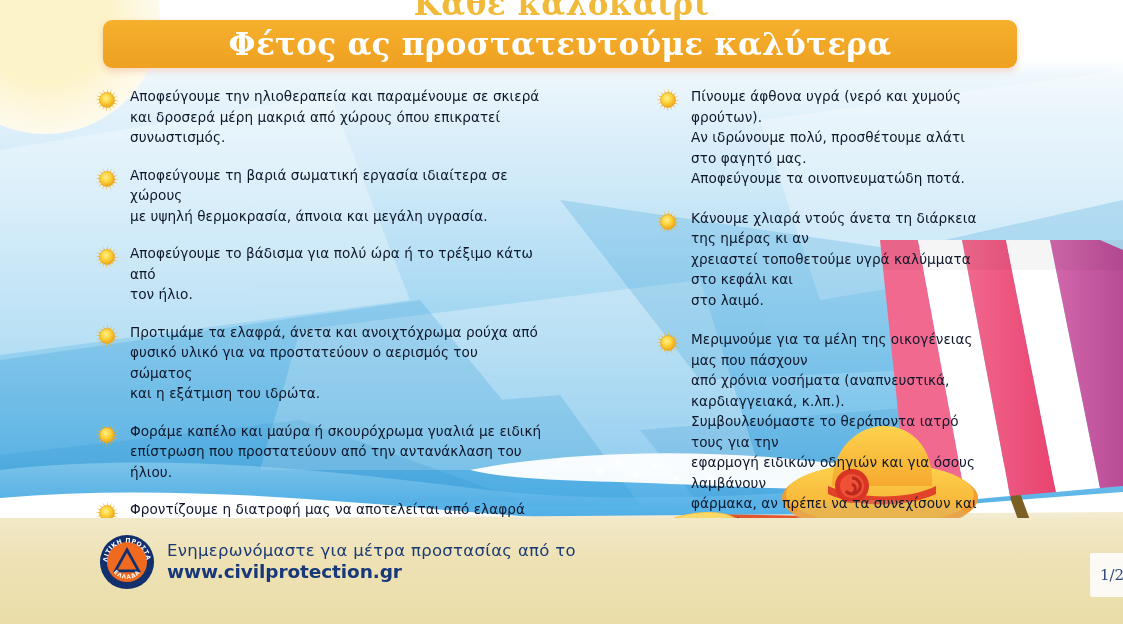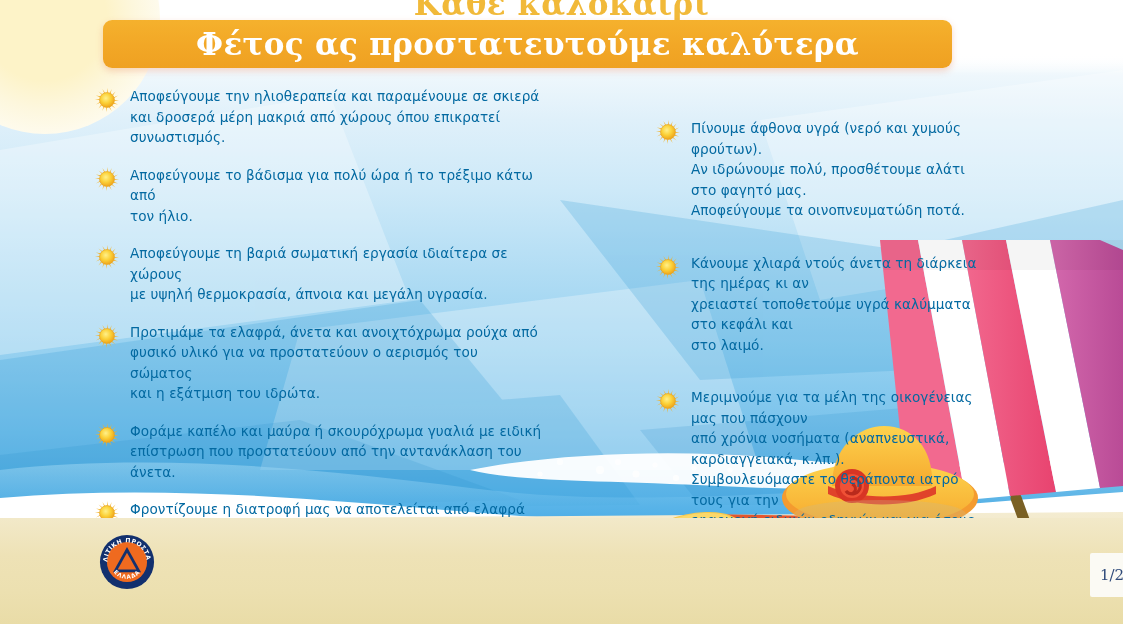--- a/index.html
+++ b/index.html
@@ -64,21 +64,21 @@
     font-weight: bold;
     font-size: 31px;
     color: #f0b429;
     letter-spacing: .5px;
     white-space: nowrap;
     opacity: .92;
   }
   .banner {
     position: absolute;
     left: 103px; top: 20px;
-    width: 849px; height: 48px;
+    width: 914px; height: 48px;
     background: linear-gradient(to bottom, #f5b12d 0%, #f2a726 55%, #efa122 100%);
     border-radius: 9px;
     box-shadow: 0 3px 7px rgba(231,122,80,.30);
     display: flex;
     align-items: center;
     justify-content: center;
   }
   .banner-text {
     font-family: "DejaVu Serif", "Liberation Serif", serif;
     font-weight: bold;
@@ -113,25 +113,25 @@
   .tip-sun {
     flex: 0 0 auto;
     width: 26px; height: 26px;
     margin-right: 10px;
     margin-top: 1px;
   }
   .tip-text {
     font-family: "DejaVu Sans", "Liberation Sans", sans-serif;
     font-size: 13.6px;
     line-height: 20.5px;
-    color: #0369a1;
+    color: #0f172a;
     letter-spacing: .05px;
     white-space: pre-line;
   }
-  .col-right .tip { margin-bottom: 19px; margin-top: 32px; }
+  .col-right .tip { margin-bottom: 19px; }
 
   
   .sand {
     position: absolute;
     left: 0; top: 518px;
     width: 1123px; height: 106px;
     background: linear-gradient(to bottom, #f2e9c9 0%, #eee2b6 35%, #ece0b0 70%, #e9dca7 100%);
   }
   .footer {
     position: absolute;
@@ -409,55 +409,55 @@
                   <polygon points="11.9,11.9 6.9,6.9 12.9,11.0"></polygon>
                   <polygon points="15.6,9.4 12.9,2.9 16.9,8.9"></polygon>
                   <polygon points="20.0,8.5 20.0,1.5 21.4,8.6"></polygon>
                   <polygon points="24.4,9.4 27.1,2.9 25.6,10.0"></polygon>
                   <polygon points="28.1,11.9 33.1,6.9 29.0,12.9"></polygon>
                   <polygon points="30.6,15.6 37.1,12.9 31.1,16.9"></polygon>
                 </g>
                 <circle cx="20" cy="20" r="11.5" fill="url(#sb)"></circle>
                 <circle cx="20" cy="20" r="11.5" fill="none" stroke="#e8a01c" stroke-width="1"></circle>
               </svg></span>
+            <span class="tip-text">Αποφεύγουμε τη βαριά σωματική εργασία ιδιαίτερα σε χώρους
+με υψηλή θερμοκρασία, άπνοια και μεγάλη υγρασία.</span>
+          </div>
+          <div class="tip">
+            <span class="tip-sun"><svg viewBox="0 0 40 40">
+                <defs>
+                  <radialGradient id="sb" cx="42%" cy="38%" r="60%">
+                    <stop offset="0%" stop-color="#fff08a"></stop>
+                    <stop offset="55%" stop-color="#fbd138"></stop>
+                    <stop offset="100%" stop-color="#f0a81d"></stop>
+                  </radialGradient>
+                </defs>
+                <g fill="#f2b227">
+                  <polygon points="31.5,20.0 38.5,20.0 31.4,21.4"></polygon>
+                  <polygon points="30.6,24.4 37.1,27.1 30.0,25.6"></polygon>
+                  <polygon points="28.1,28.1 33.1,33.1 27.1,29.0"></polygon>
+                  <polygon points="24.4,30.6 27.1,37.1 23.1,31.1"></polygon>
+                  <polygon points="20.0,31.5 20.0,38.5 18.6,31.4"></polygon>
+                  <polygon points="15.6,30.6 12.9,37.1 14.4,30.0"></polygon>
+                  <polygon points="11.9,28.1 6.9,33.1 11.0,27.1"></polygon>
+                  <polygon points="9.4,24.4 2.9,27.1 8.9,23.1"></polygon>
+                  <polygon points="8.5,20.0 1.5,20.0 8.6,18.6"></polygon>
+                  <polygon points="9.4,15.6 2.9,12.9 10.0,14.4"></polygon>
+                  <polygon points="11.9,11.9 6.9,6.9 12.9,11.0"></polygon>
+                  <polygon points="15.6,9.4 12.9,2.9 16.9,8.9"></polygon>
+                  <polygon points="20.0,8.5 20.0,1.5 21.4,8.6"></polygon>
+                  <polygon points="24.4,9.4 27.1,2.9 25.6,10.0"></polygon>
+                  <polygon points="28.1,11.9 33.1,6.9 29.0,12.9"></polygon>
+                  <polygon points="30.6,15.6 37.1,12.9 31.1,16.9"></polygon>
+                </g>
+                <circle cx="20" cy="20" r="11.5" fill="url(#sb)"></circle>
+                <circle cx="20" cy="20" r="11.5" fill="none" stroke="#e8a01c" stroke-width="1"></circle>
+              </svg></span>
             <span class="tip-text">Αποφεύγουμε το βάδισμα για πολύ ώρα ή το τρέξιμο κάτω από
 τον ήλιο.</span>
-          </div>
-          <div class="tip">
-            <span class="tip-sun"><svg viewBox="0 0 40 40">
-                <defs>
-                  <radialGradient id="sb" cx="42%" cy="38%" r="60%">
-                    <stop offset="0%" stop-color="#fff08a"></stop>
-                    <stop offset="55%" stop-color="#fbd138"></stop>
-                    <stop offset="100%" stop-color="#f0a81d"></stop>
-                  </radialGradient>
-                </defs>
-                <g fill="#f2b227">
-                  <polygon points="31.5,20.0 38.5,20.0 31.4,21.4"></polygon>
-                  <polygon points="30.6,24.4 37.1,27.1 30.0,25.6"></polygon>
-                  <polygon points="28.1,28.1 33.1,33.1 27.1,29.0"></polygon>
-                  <polygon points="24.4,30.6 27.1,37.1 23.1,31.1"></polygon>
-                  <polygon points="20.0,31.5 20.0,38.5 18.6,31.4"></polygon>
-                  <polygon points="15.6,30.6 12.9,37.1 14.4,30.0"></polygon>
-                  <polygon points="11.9,28.1 6.9,33.1 11.0,27.1"></polygon>
-                  <polygon points="9.4,24.4 2.9,27.1 8.9,23.1"></polygon>
-                  <polygon points="8.5,20.0 1.5,20.0 8.6,18.6"></polygon>
-                  <polygon points="9.4,15.6 2.9,12.9 10.0,14.4"></polygon>
-                  <polygon points="11.9,11.9 6.9,6.9 12.9,11.0"></polygon>
-                  <polygon points="15.6,9.4 12.9,2.9 16.9,8.9"></polygon>
-                  <polygon points="20.0,8.5 20.0,1.5 21.4,8.6"></polygon>
-                  <polygon points="24.4,9.4 27.1,2.9 25.6,10.0"></polygon>
-                  <polygon points="28.1,11.9 33.1,6.9 29.0,12.9"></polygon>
-                  <polygon points="30.6,15.6 37.1,12.9 31.1,16.9"></polygon>
-                </g>
-                <circle cx="20" cy="20" r="11.5" fill="url(#sb)"></circle>
-                <circle cx="20" cy="20" r="11.5" fill="none" stroke="#e8a01c" stroke-width="1"></circle>
-              </svg></span>
-            <span class="tip-text">Αποφεύγουμε τη βαριά σωματική εργασία ιδιαίτερα σε χώρους
-με υψηλή θερμοκρασία, άπνοια και μεγάλη υγρασία.</span>
           </div>
           <div class="tip">
             <span class="tip-sun"><svg viewBox="0 0 40 40">
                 <defs>
                   <radialGradient id="sb" cx="42%" cy="38%" r="60%">
                     <stop offset="0%" stop-color="#fff08a"></stop>
                     <stop offset="55%" stop-color="#fbd138"></stop>
                     <stop offset="100%" stop-color="#f0a81d"></stop>
                   </radialGradient>
                 </defs>
@@ -511,21 +511,21 @@
                   <polygon points="20.0,8.5 20.0,1.5 21.4,8.6"></polygon>
                   <polygon points="24.4,9.4 27.1,2.9 25.6,10.0"></polygon>
                   <polygon points="28.1,11.9 33.1,6.9 29.0,12.9"></polygon>
                   <polygon points="30.6,15.6 37.1,12.9 31.1,16.9"></polygon>
                 </g>
                 <circle cx="20" cy="20" r="11.5" fill="url(#sb)"></circle>
                 <circle cx="20" cy="20" r="11.5" fill="none" stroke="#e8a01c" stroke-width="1"></circle>
               </svg></span>
             <span class="tip-text">Φοράμε καπέλο και μαύρα ή σκουρόχρωμα γυαλιά με ειδική
 επίστρωση που προστατεύουν από την αντανάκλαση του
-άνετα.</span>
+ήλιου.</span>
           </div>
           <div class="tip">
             <span class="tip-sun"><svg viewBox="0 0 40 40">
                 <defs>
                   <radialGradient id="sb" cx="42%" cy="38%" r="60%">
                     <stop offset="0%" stop-color="#fff08a"></stop>
                     <stop offset="55%" stop-color="#fbd138"></stop>
                     <stop offset="100%" stop-color="#f0a81d"></stop>
                   </radialGradient>
                 </defs>
@@ -714,17 +714,21 @@
       <path d="M60,40 L80,76 L40,76 Z" fill="#ef6a1f"></path>
       <path id="arcTop" d="M 18 60 A 42 42 0 0 1 102 60" fill="none"></path>
       <path id="arcBot" d="M 24 60 A 36 36 0 0 0 96 60" fill="none"></path>
       <text fill="#ffffff" font-size="13" font-family="DejaVu Sans, sans-serif" font-weight="bold" letter-spacing="1.2">
         <textPath href="#arcTop" startOffset="50%" text-anchor="middle">ΠΟΛΙΤΙΚΗ ΠΡΟΣΤΑΣΙΑ</textPath>
       </text>
       <text fill="#ffffff" font-size="12" font-family="DejaVu Sans, sans-serif" font-weight="bold" letter-spacing="2">
         <textPath href="#arcBot" startOffset="50%" text-anchor="middle">ΕΛΛΑΔΑ</textPath>
       </text>
     </svg>
+    <div class="footer-lines">
+      <div class="footer-line1">Ενημερωνόμαστε για μέτρα προστασίας από το</div>
+      <div class="footer-line2">www.civilprotection.gr</div>
+    </div>
   </div>
 
   <div class="page-badge">1/2</div>
 
 </div>
 
 </body></html>

